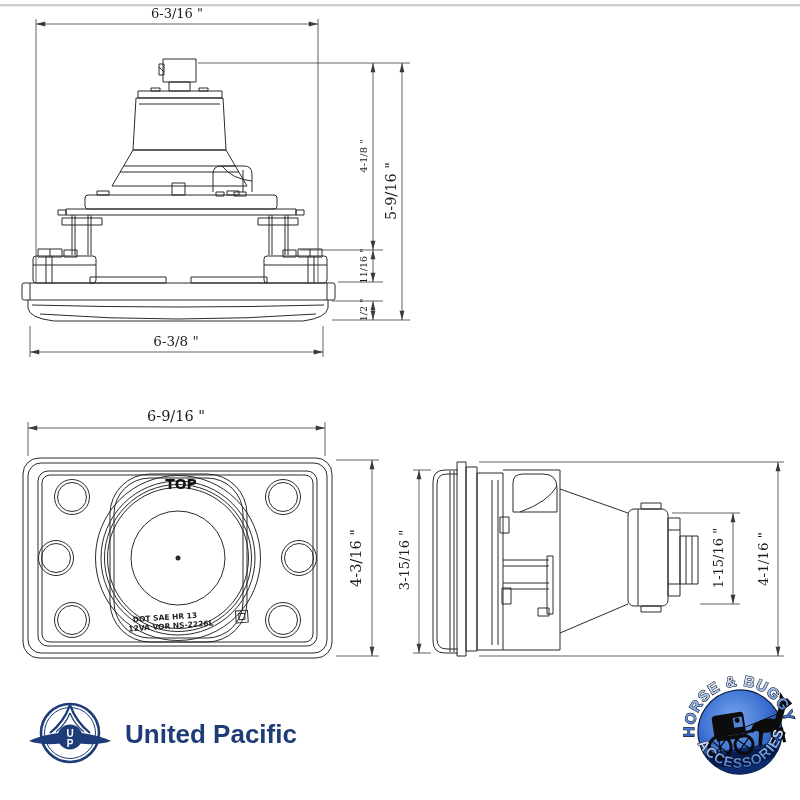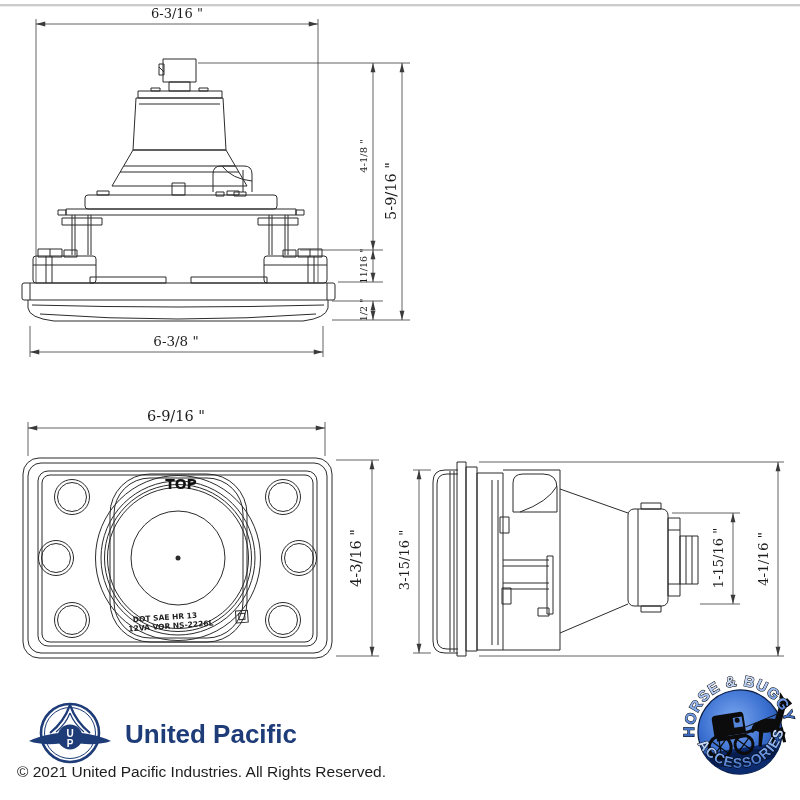--- a/index.html
+++ b/index.html
@@ -266,21 +266,20 @@
       <path d="M44,18 C47,26 52,32 58,37" fill="none" stroke="#1e3c78" stroke-width="1.2"></path>
       <path class="navy" d="M3,46 C16,40 32,37 44,38 L44,47 C30,50 13,50 3,46 Z"></path>
       <path class="navy" d="M85,46 C72,40 56,37 44,38 L44,47 C58,50 75,50 85,46 Z"></path>
       <circle cx="44" cy="42" r="12.5" fill="#1e3c78"></circle>
       <text x="44" y="42" font-size="10" font-weight="bold" fill="#ffffff" text-anchor="middle" font-family="Liberation Sans, sans-serif">U</text>
       <text x="44" y="51.5" font-size="10" font-weight="bold" fill="#ffffff" text-anchor="middle" font-family="Liberation Sans, sans-serif">P</text>
     </g>
     <text class="uplogo-text" x="99" y="48" font-size="26">United Pacific</text>
   </svg>
 
-  <div class="copyright">© 2021 United Pacific Industries. All Rights Reserved.</div>
 
   <svg width="120" height="128" viewBox="0 0 120 128" style="left:680px;top:668px;">
     <defs>
       <radialGradient id="bgGrad" cx="45%" cy="35%" r="75%">
         <stop offset="0%" stop-color="#7aa7ef"></stop>
         <stop offset="55%" stop-color="#3a6fd0"></stop>
         <stop offset="100%" stop-color="#13357f"></stop>
       </radialGradient>
       <linearGradient id="chromeGrad" x1="0" y1="0" x2="0" y2="1">
         <stop offset="0%" stop-color="#eaf2ff"></stop>

